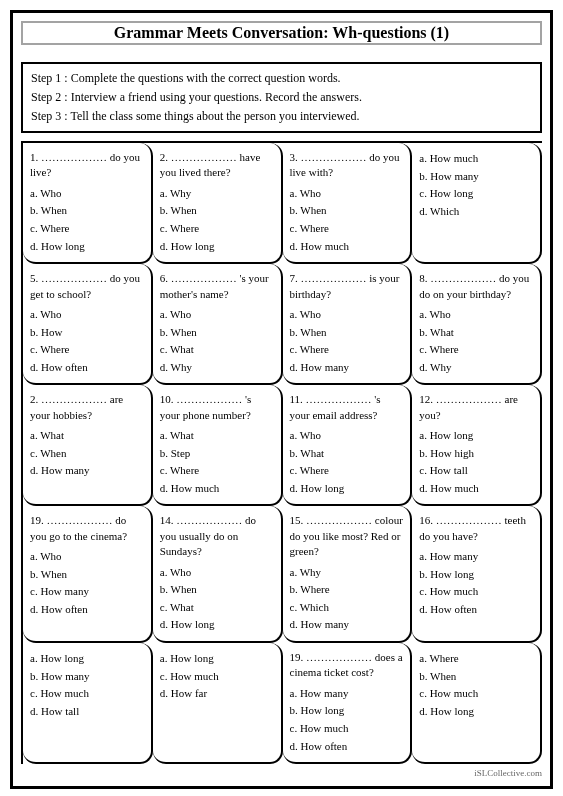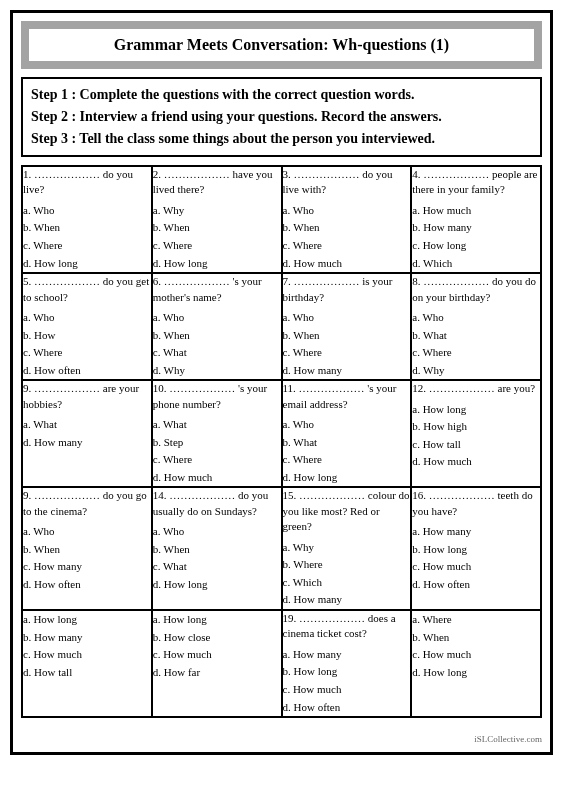--- a/index.html
+++ b/index.html
@@ -13,59 +13,59 @@
     }
     .page {
       border: 3px solid #000;
       padding: 8px;
       width: 100%;
     }
     .title {
       text-align: center;
       font-size: 16px;
       font-weight: bold;
-      border: 8px solid #a3a3a3;
-      padding: 7px;
-      margin-bottom: 8px;
+      border: 2px solid #a3a3a3;
+      padding: 1px;
+      margin-bottom: 17px;
     }
     .instructions {
       border: 2px solid #000;
       padding: 5px 8px;
       margin-bottom: 8px;
-      font-size: 14px;
+      font-size: 12px;
       line-height: 1.5;
-      font-weight: bold;
     }
     .instructions div { margin-bottom: 1px; }
     .grid {
       display: grid;
       grid-template-columns: repeat(4, 1fr);
       gap: 0;
       border-left: 2px solid #000;
       border-top: 2px solid #000;
     }
     .cell {
       border-right: 2px solid #000;
       border-bottom: 2px solid #000;
-      padding: 0;
+      padding: 7px;
       min-height: 90px;
       vertical-align: top;
       line-height: 1.5;
+      border-radius: 13px;
     }
     .cell .q {
       margin-bottom: 4px;
       line-height: 1.4;
     }
     .cell .options {
       line-height: 1.6;
     }
     .footer {
       text-align: right;
       font-size: 9px;
-      margin-top: 16px;
+      margin-top: 4px;
       color: #666;
     }
   </style>
 </head>
 <body>
 
 <div class="page">
   <div class="title">Grammar Meets Conversation: Wh-questions (1)</div>
   <div class="instructions">
   <div>Step 1 : Complete the questions with the correct question words.</div>
@@ -94,21 +94,20 @@
       <div class="cell">
         <div class="q">3. ……………… do you live with?</div>
         <div class="options">
           <div>a. Who</div>
           <div>b. When</div>
           <div>c. Where</div>
           <div>d. How much</div>
         </div>
       </div>
       <div class="cell">
-        <div class="q">4. ……………… people are there in your family?</div>
         <div class="options">
           <div>a. How much</div>
           <div>b. How many</div>
           <div>c. How long</div>
           <div>d. Which</div>
         </div>
       </div>
       <div class="cell">
         <div class="q">5. ……………… do you get to school?</div>
         <div class="options">
@@ -139,23 +138,24 @@
       <div class="cell">
         <div class="q">8. ……………… do you do on your birthday?</div>
         <div class="options">
           <div>a. Who</div>
           <div>b. What</div>
           <div>c. Where</div>
           <div>d. Why</div>
         </div>
       </div>
       <div class="cell">
-        <div class="q">9. ……………… are your hobbies?</div>
+        <div class="q">2. ……………… are your hobbies?</div>
         <div class="options">
           <div>a. What</div>
+          <div>c. When</div>
           <div>d. How many</div>
         </div>
       </div>
       <div class="cell">
         <div class="q">10. ……………… 's your phone number?</div>
         <div class="options">
           <div>a. What</div>
           <div>b. Step</div>
           <div>c. Where</div>
           <div>d. How much</div>
@@ -173,21 +173,21 @@
       <div class="cell">
         <div class="q">12. ……………… are you?</div>
         <div class="options">
           <div>a. How long</div>
           <div>b. How high</div>
           <div>c. How tall</div>
           <div>d. How much</div>
         </div>
       </div>
       <div class="cell">
-        <div class="q">9. ……………… do you go to the cinema?</div>
+        <div class="q">19. ……………… do you go to the cinema?</div>
         <div class="options">
           <div>a. Who</div>
           <div>b. When</div>
           <div>c. How many</div>
           <div>d. How often</div>
         </div>
       </div>
       <div class="cell">
         <div class="q">14. ……………… do you usually do on Sundays?</div>
         <div class="options">
@@ -219,21 +219,20 @@
         <div class="options">
           <div>a. How long</div>
           <div>b. How many</div>
           <div>c. How much</div>
           <div>d. How tall</div>
         </div>
       </div>
       <div class="cell">
         <div class="options">
           <div>a. How long</div>
-          <div>b. How close</div>
           <div>c. How much</div>
           <div>d. How far</div>
         </div>
       </div>
       <div class="cell">
         <div class="q">19. ……………… does a cinema ticket cost?</div>
         <div class="options">
           <div>a. How many</div>
           <div>b. How long</div>
           <div>c. How much</div>

